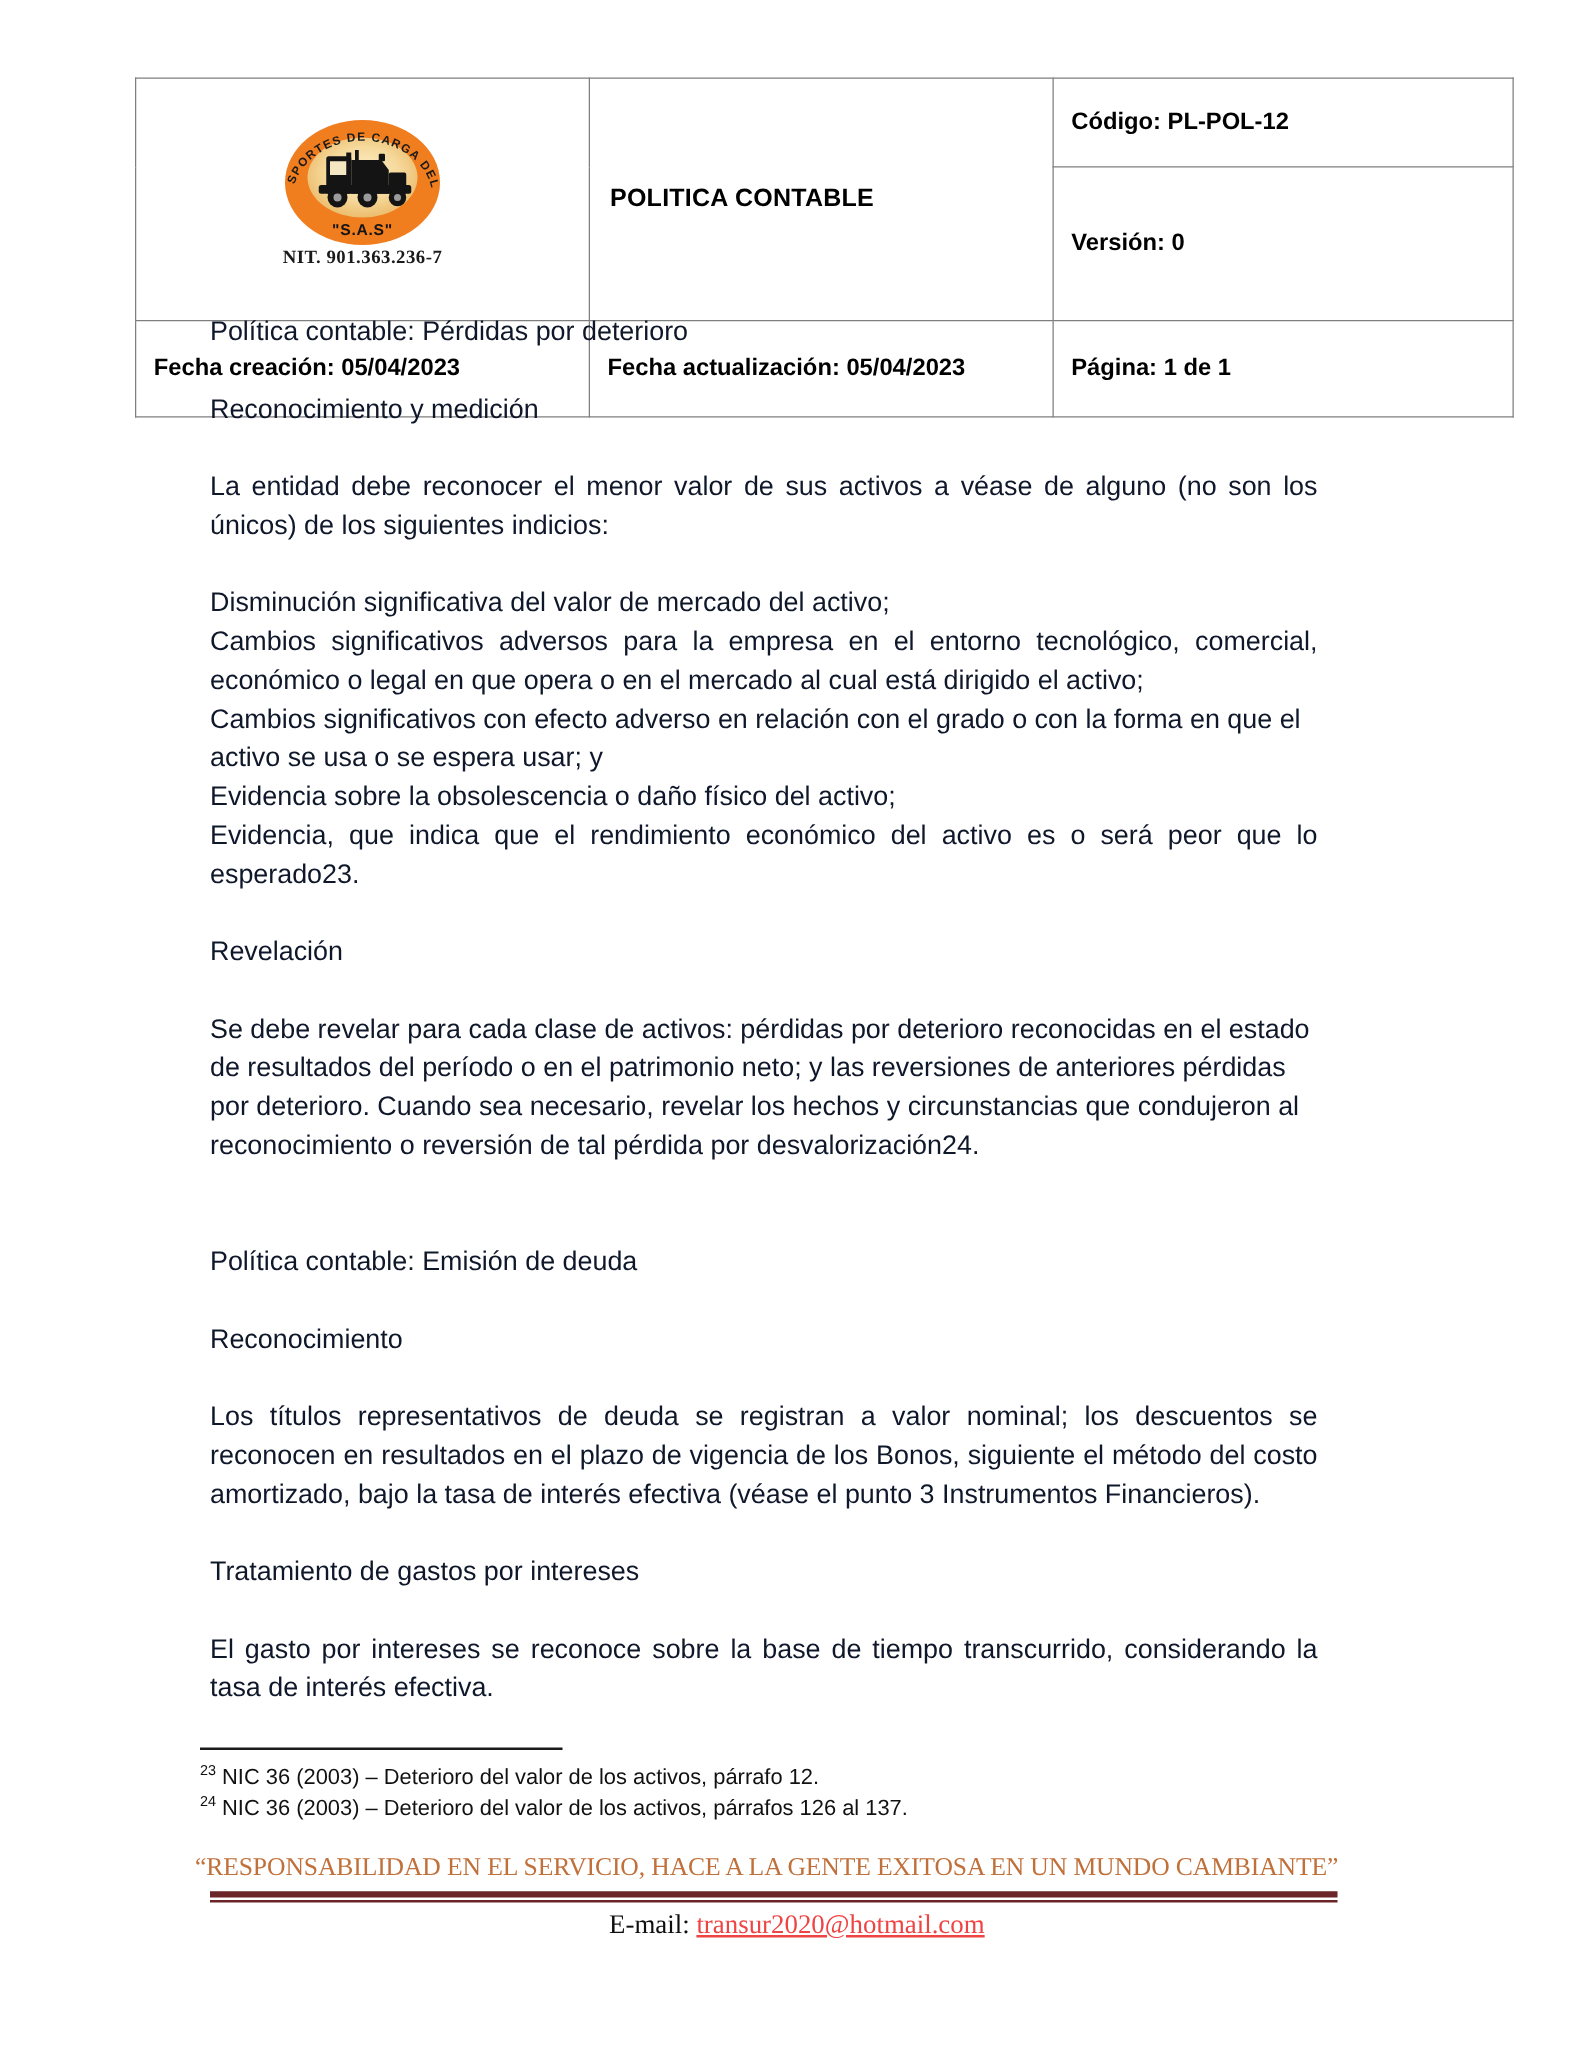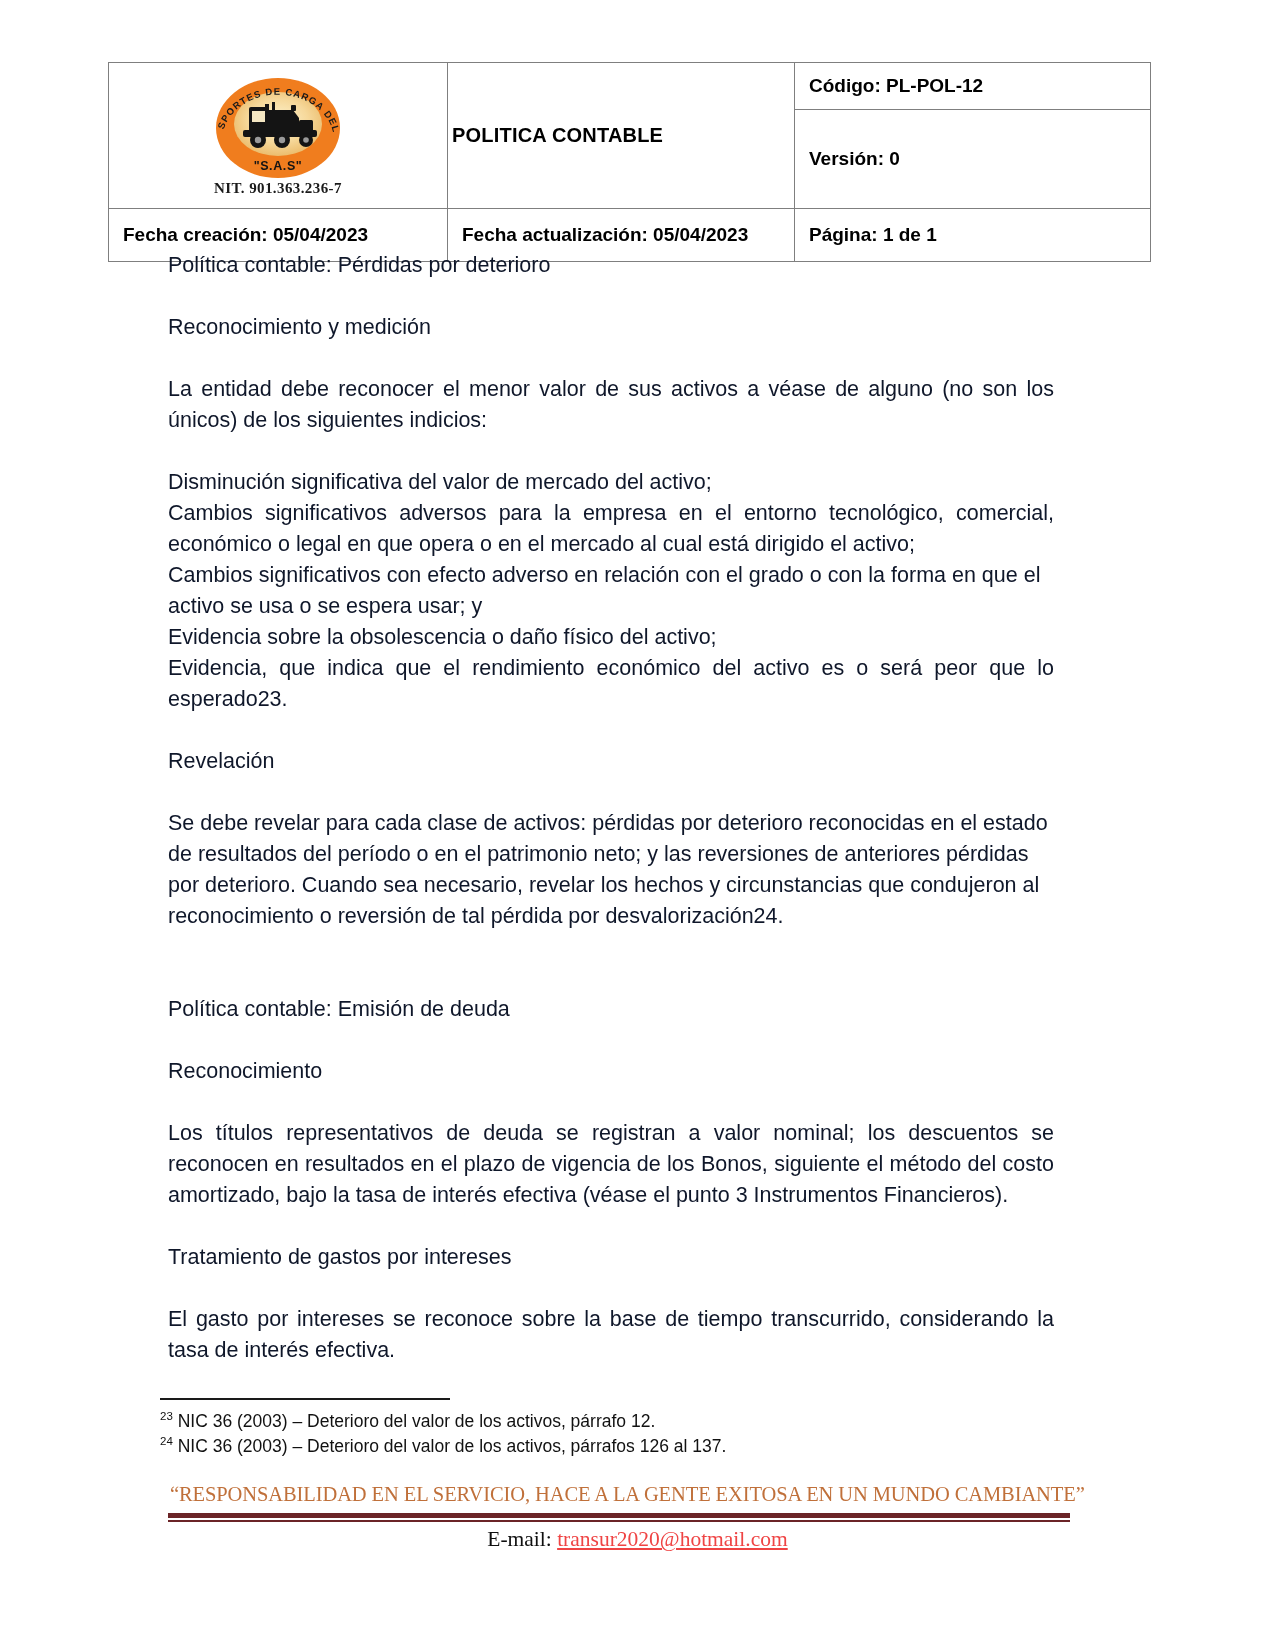--- a/index.html
+++ b/index.html
@@ -27,21 +27,21 @@
   .header-table {
     position: absolute;
     left: 108px;
     top: 62px;
     width: 1005px;
     border-collapse: collapse;
     table-layout: fixed;
   }
   .header-table td {
     border: 1.5px solid #7f7f7f;
-    padding: 4px;
+    padding: 16px;
     vertical-align: middle;
   }
   .cell-logo {
     width: 330px;
     height: 128px;
     text-align: center;
     padding-top: 4px !important;
   }
   .cell-title {
     width: 338px;
@@ -130,21 +130,21 @@
   }
   .footnote sup {
     font-size: 11.5px;
     vertical-align: super;
     line-height: 0;
   }
 
   
   .slogan {
     position: absolute;
-    left: 170px;
+    left: 156px;
     top: 1483px;
     width: 900px;
     text-align: left;
     font-family: "Liberation Serif", serif;
     font-size: 20.5px;
     letter-spacing: -0.1px;
     white-space: nowrap;
   }
   .divider-bar {
     position: absolute;

